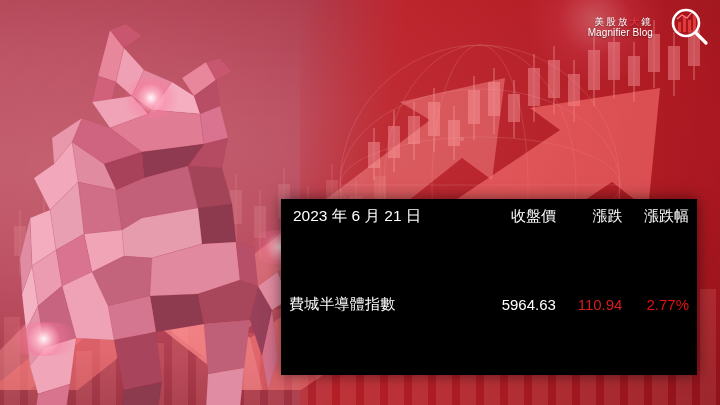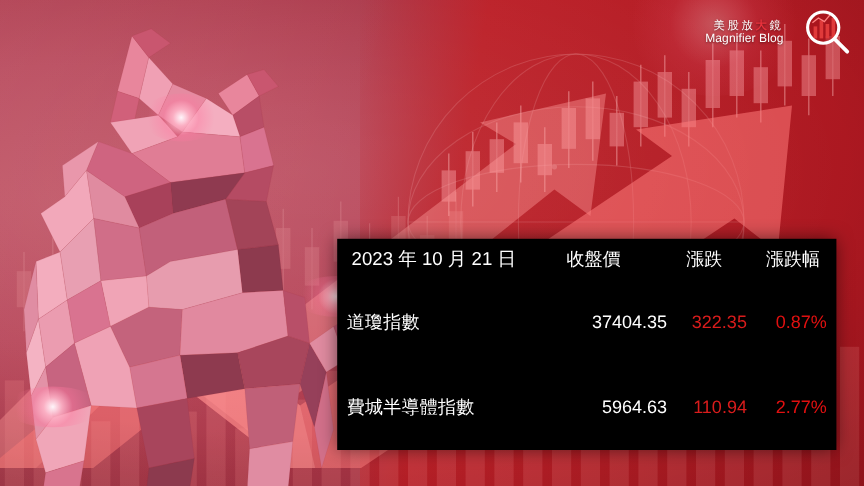--- a/index.html
+++ b/index.html
@@ -109,21 +109,21 @@
 
   table.quote th, table.quote td{
     padding:0 8px;
     vertical-align:middle;
     white-space:nowrap;
     font-weight:normal;
   }
   table.quote thead th{
     color:#ffffff;
     font-size:15px;
-    text-align:left;
+    text-align:right;
     height:34px;
   }
   table.quote thead th.h-date{
     text-align:left;padding-left:12px;font-size:15.5px;
   }
   table.quote tbody td{
     height:35px;
     font-size:15px;
   }
   td.name{
@@ -399,33 +399,27 @@
   <div class="panel">
     <table class="quote">
       <colgroup>
         <col class="c-name">
           <col class="c-close">
           <col class="c-chg">
           <col class="c-pct">
       </colgroup>
       <thead>
         <tr>
-          <th class="h-date">2023 年 10 月 21 日</th>
+          <th class="h-date">2023 年 6 月 21 日</th>
           <th>收盤價</th>
           <th>漲跌</th>
           <th>漲跌幅</th>
         </tr>
       </thead>
       <tbody>
-        <tr>
-          <td class="name">道瓊指數</td>
-          <td class="close">37404.35</td>
-          <td class="chg">322.35</td>
-          <td class="pct">0.87%</td>
-        </tr>
         <tr>
           <td class="name">費城半導體指數</td>
           <td class="close">5964.63</td>
           <td class="chg">110.94</td>
           <td class="pct">2.77%</td>
         </tr>
       </tbody>
     </table>
   </div>
 

